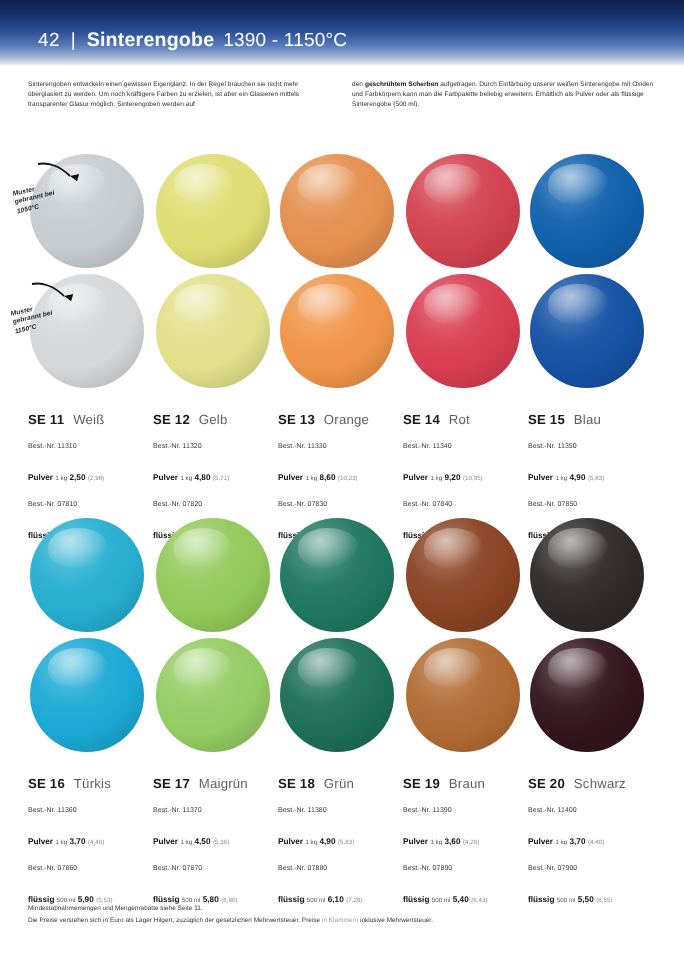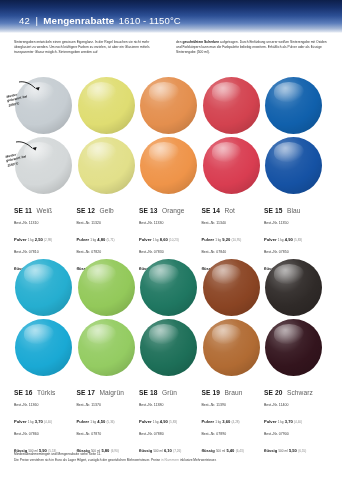--- a/index.html
+++ b/index.html
@@ -154,22 +154,22 @@
 </style>
 </head>
 <body>
 
 <div id="page">
 
   <div class="header">
     <div class="header-inner">
       <span class="hdr-page">42</span>
       <span class="hdr-sep">|</span>
-      <span class="hdr-title">Mengenrabatte</span>
-      <span class="hdr-temp">1610 - 1150°C</span>
+      <span class="hdr-title">Sinterengobe</span>
+      <span class="hdr-temp">1390 - 1150°C</span>
     </div>
   </div>
 
   <div class="intro">
     <div class="intro-col">Sinterengoben entwickeln einen gewissen Eigenglanz. In der Regel brauchen sie nicht mehr überglasiert zu werden. Um noch kräftigere Farben zu erzielen, ist aber ein Glasieren mittels transparenter Glasur möglich. Sinterengoben werden auf</div>
     <div class="intro-col"><span>den </span><b>geschrühtem Scherben</b><span> aufgetragen. Durch Einfärbung unserer weißen Sinterengobe mit Oxiden und Farbkörpern kann man die Farbpalette beliebig erweitern. Erhältlich als Pulver oder als flüssige Sinterengobe (500 ml).</span></div>
   </div>
 
   <div class="block block-1">
     <div class="swatch-grid">

